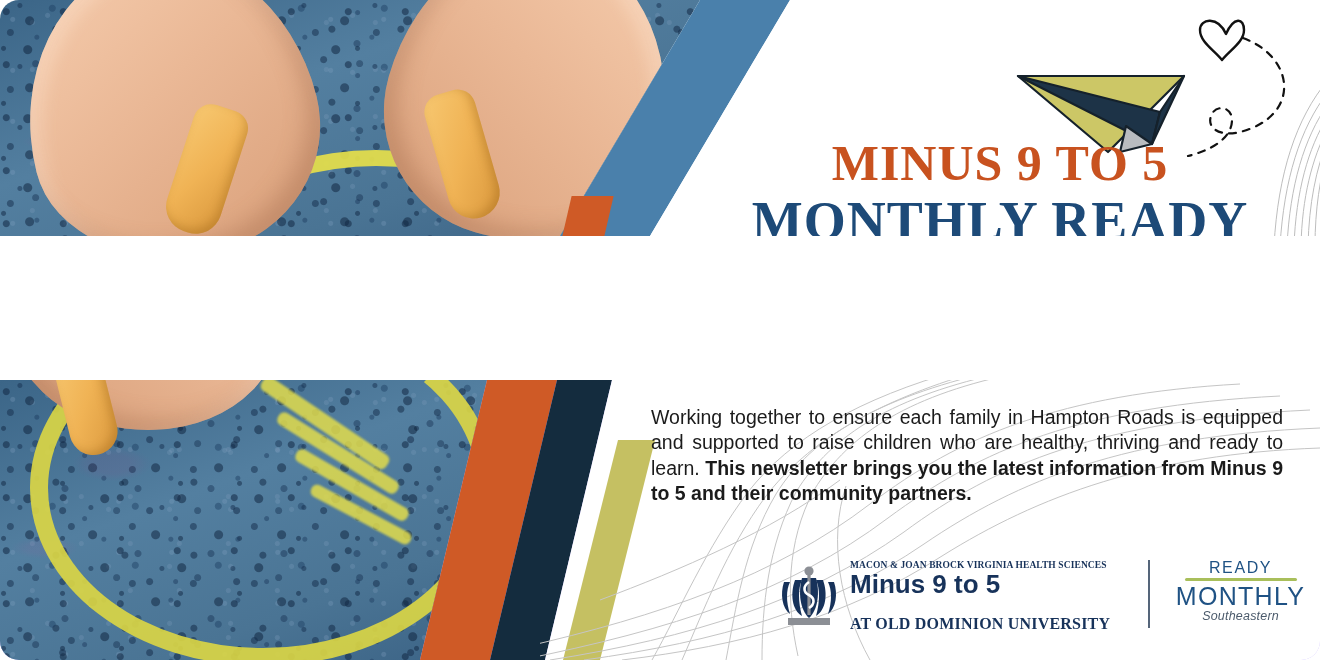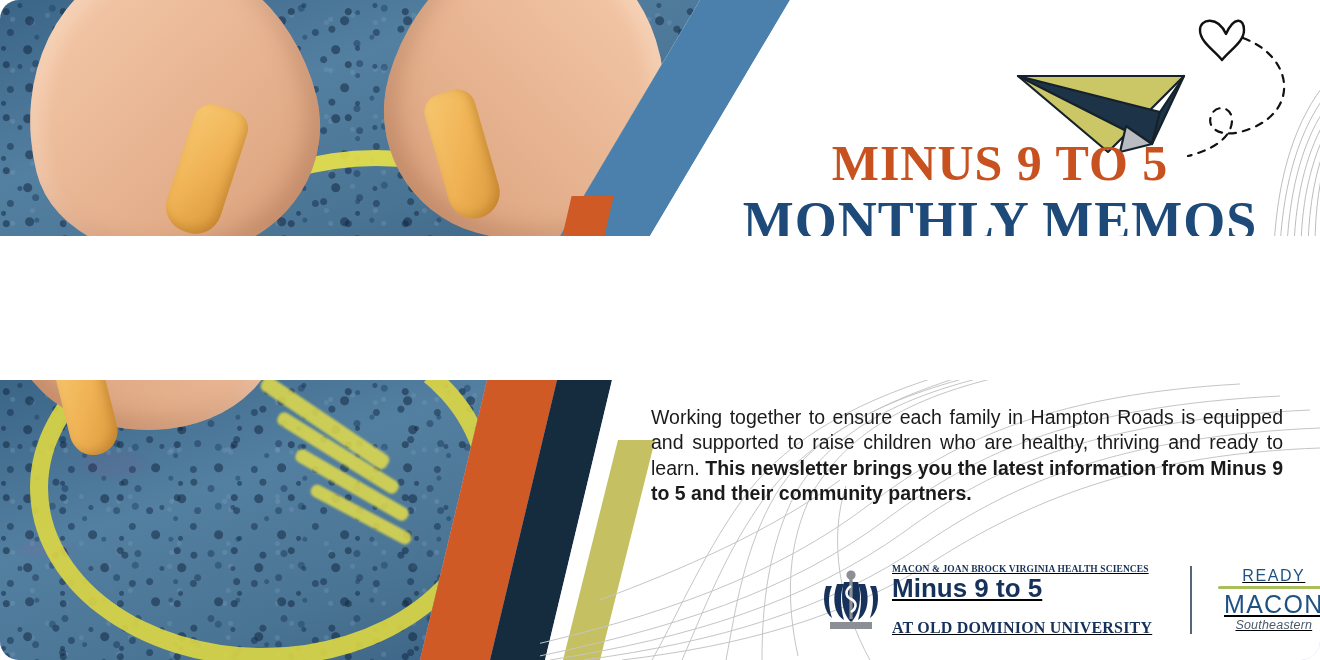--- a/index.html
+++ b/index.html
@@ -285,25 +285,24 @@
     font-family: "Liberation Sans", sans-serif;
     font-size: 19.5px;
     line-height: 1.30;
     text-align: justify;
   }
   .body-copy .bold { font-weight: 700; }
 
   
   .logo-row {
     position: absolute;
-    left: 820px; top: 180px;
+    left: 778px; top: 180px;
     width: 470px; height: 80px;
     display: flex;
-    align-items: center;
-    text-decoration: underline;
+    align-items: flex-start;
   }
   .odu-logo { display: flex; align-items: center; gap: 10px; }
   .odu-mark { width: 62px; height: 64px; flex: 0 0 auto; }
   .odu-text { display: flex; flex-direction: column; justify-content: center; }
   .odu-line1 {
     font-family: "Liberation Serif", serif;
     font-weight: 700;
     font-size: 9.5px;
     letter-spacing: .1px;
     color: #17325a;
@@ -412,21 +411,21 @@
         <polygon points="160,108 184,72 152,140" fill="#1d3347" stroke="#15212b" stroke-width="2.2" stroke-linejoin="round"></polygon>
       </g>
       <g fill="none" stroke="#111111" stroke-width="2.2" stroke-linecap="round">
         <path d="M243 34 C 292 52, 300 104, 252 124 C 224 136, 206 126, 211 112 C 215 100, 232 102, 232 116 C 232 134, 212 146, 188 152" stroke-dasharray="7 7"></path>
       </g>
       <path d="M226 30 C 218 12, 200 14, 200 26 C 200 38, 214 46, 222 56 C 230 46, 244 38, 244 26 C 244 14, 234 12, 226 30 Z" fill="none" stroke="#111111" stroke-width="2.4" stroke-linejoin="round"></path>
     </svg>
 
     <div class="title-block">
       <p class="title-minus">MINUS 9 TO 5</p>
-      <p class="title-memos">MONTHLY MEMOS</p>
+      <p class="title-memos">MONTHLY READY</p>
     </div>
 
   </div>
 
 
   <div class="bottom-section">
 
     <div class="photo-bottom">
       <div class="asphalt"></div>
       <div class="chalk-arc-bottom"></div>
@@ -481,20 +480,20 @@
           <div class="odu-line2">Minus 9 to 5</div>
           <div class="odu-line3">at OLD DOMINION UNIVERSITY</div>
         </div>
       </div>
 
       <div class="logo-divider"></div>
 
       <div class="ready-logo">
         <div class="ready-word">READY</div>
         <div class="ready-rule"></div>
-        <div class="region-word">MACON</div>
+        <div class="region-word">MONTHLY</div>
         <div class="ready-sub">Southeastern</div>
       </div>
 
     </div>
   </div>
 
 </div>
 
 </body></html>

